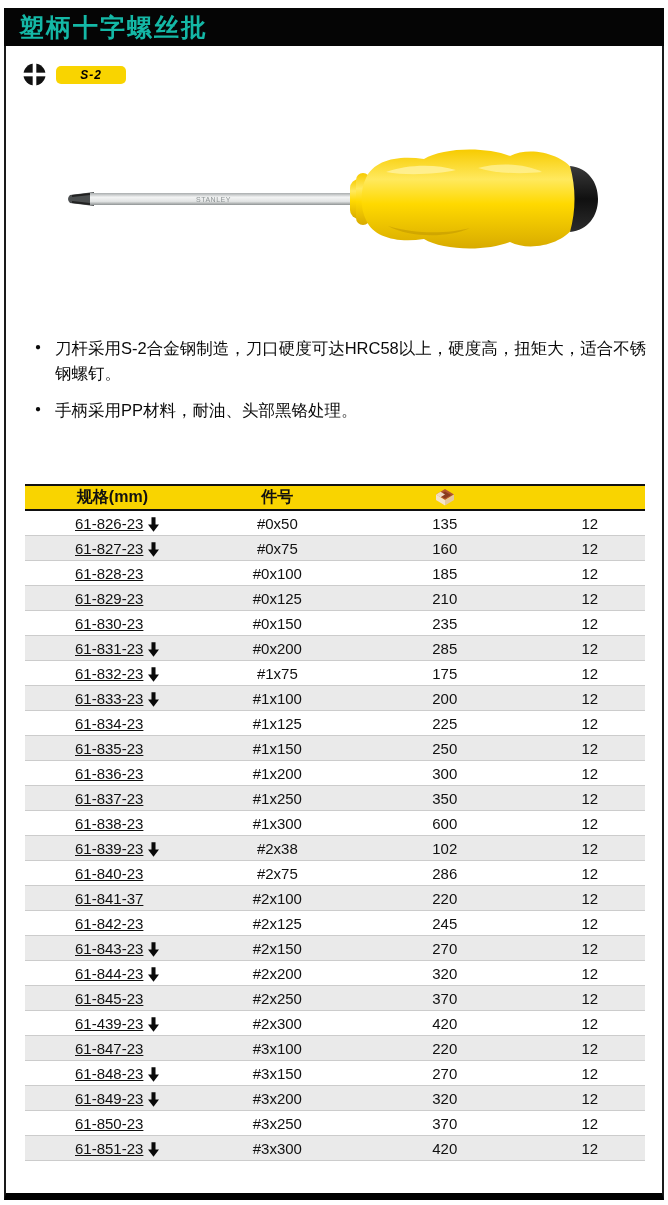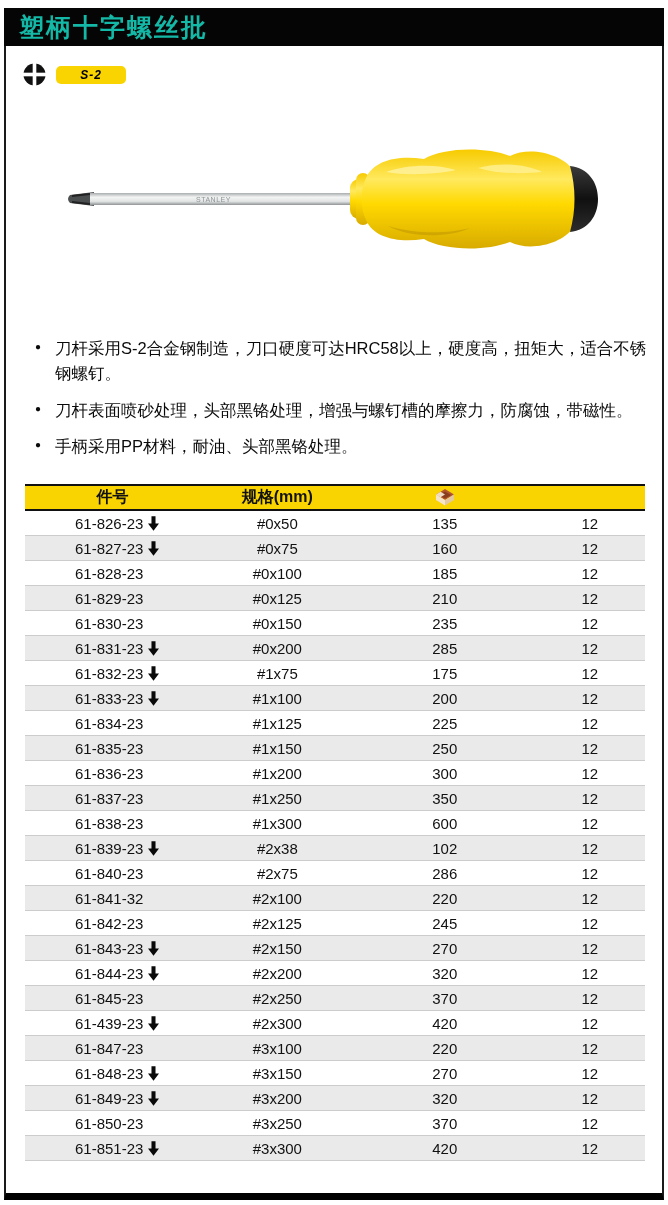--- a/index.html
+++ b/index.html
@@ -56,21 +56,21 @@
     border-top:2px solid #111; border-bottom:2px solid #111;
     font-size:16px; font-weight:bold; text-align:center;
   }
   .t-head .icon-cell { display:flex; justify-content:center; }
   .t-body .t-row {
     display:grid; grid-template-columns:28.2% 25% 29% 17.8%;
     height:25px; align-items:center; font-size:15px;
     border-bottom:1px solid #cccccc; background:#ffffff;
   }
   .t-body .t-row:nth-child(even) { background:#eaeaea; }
-  .cell-part { display:flex; align-items:center; gap:5px; padding-left:50px; }
+  .cell-part { display:flex; align-items:flex-end; gap:5px; padding-left:50px;text-decoration:underline; }
   .cell-spec, .cell-len, .cell-qty { text-align:center; }
   .dn-arrow { display:inline-flex; }
   .dn-arrow svg { width:11px; height:15px; display:block; }
 </style>
 </head>
 <body>
 
 <div class="page-frame">
 
   <div class="title-bar">
@@ -130,28 +130,27 @@
 
       <path d="M318,34 C340,26 368,26 388,32 C370,36 340,38 318,34 Z" fill="#fff3a0" opacity="0.8"></path>
       <path d="M320,88 C345,96 380,96 402,90 C380,100 342,100 320,88 Z" fill="#c79e00" opacity="0.7"></path>
       <path d="M410,30 C432,24 458,26 474,34 C456,36 430,36 410,30 Z" fill="#fff3a0" opacity="0.7"></path>
 
       <path d="M502,28 C520,30 530,44 530,61 C530,78 520,92 502,94 C508,72 508,50 502,28 Z" fill="url(#capG)"></path>
     </svg>
 
     <ul class="features" id="features-list">
         <li>刀杆采用S-2合金钢制造，刀口硬度可达HRC58以上，硬度高，扭矩大，适合不锈钢螺钉。</li>
-        <li>刀杆表面喷砂处理，头部黑铬处理，增强与螺钉槽的摩擦力，防腐蚀，带磁性。</li>
         <li>手柄采用PP材料，耐油、头部黑铬处理。</li>
       </ul>
 
     <div class="spec-table">
       <div class="t-head">
+        <div>规格(mm)</div>
         <div>件号</div>
-        <div>规格(mm)</div>
         <div class="icon-cell">
           <svg width="24" height="19" viewBox="0 0 24 19">
             <polygon points="12,1 21,6.5 12,12 3,6.5" fill="#b2552e"></polygon>
             <polygon points="12,3.5 18,7 12,10.5 6,7" fill="#8a3c1e"></polygon>
             <polygon points="3,6.5 12,12 12,17.5 3,12" fill="#f4e4cb"></polygon>
             <polygon points="21,6.5 12,12 12,17.5 21,12" fill="#e5c89e"></polygon>
             <polygon points="3,6.5 7.5,3.8 12,6.5 7.5,9.2" fill="#f7ead6" opacity="0.9"></polygon>
           </svg>
         </div>
       </div>
@@ -325,21 +324,21 @@
       <span>61-840-23</span>
 
     </div>
     <div class="cell-spec">#2x75</div>
     <div class="cell-len">286</div>
     <div class="cell-qty">12</div>
   </div>
 
   <div class="t-row">
     <div class="cell-part">
-      <span>61-841-32</span>
+      <span>61-841-37</span>
 
     </div>
     <div class="cell-spec">#2x100</div>
     <div class="cell-len">220</div>
     <div class="cell-qty">12</div>
   </div>
 
   <div class="t-row">
     <div class="cell-part">
       <span>61-842-23</span>

